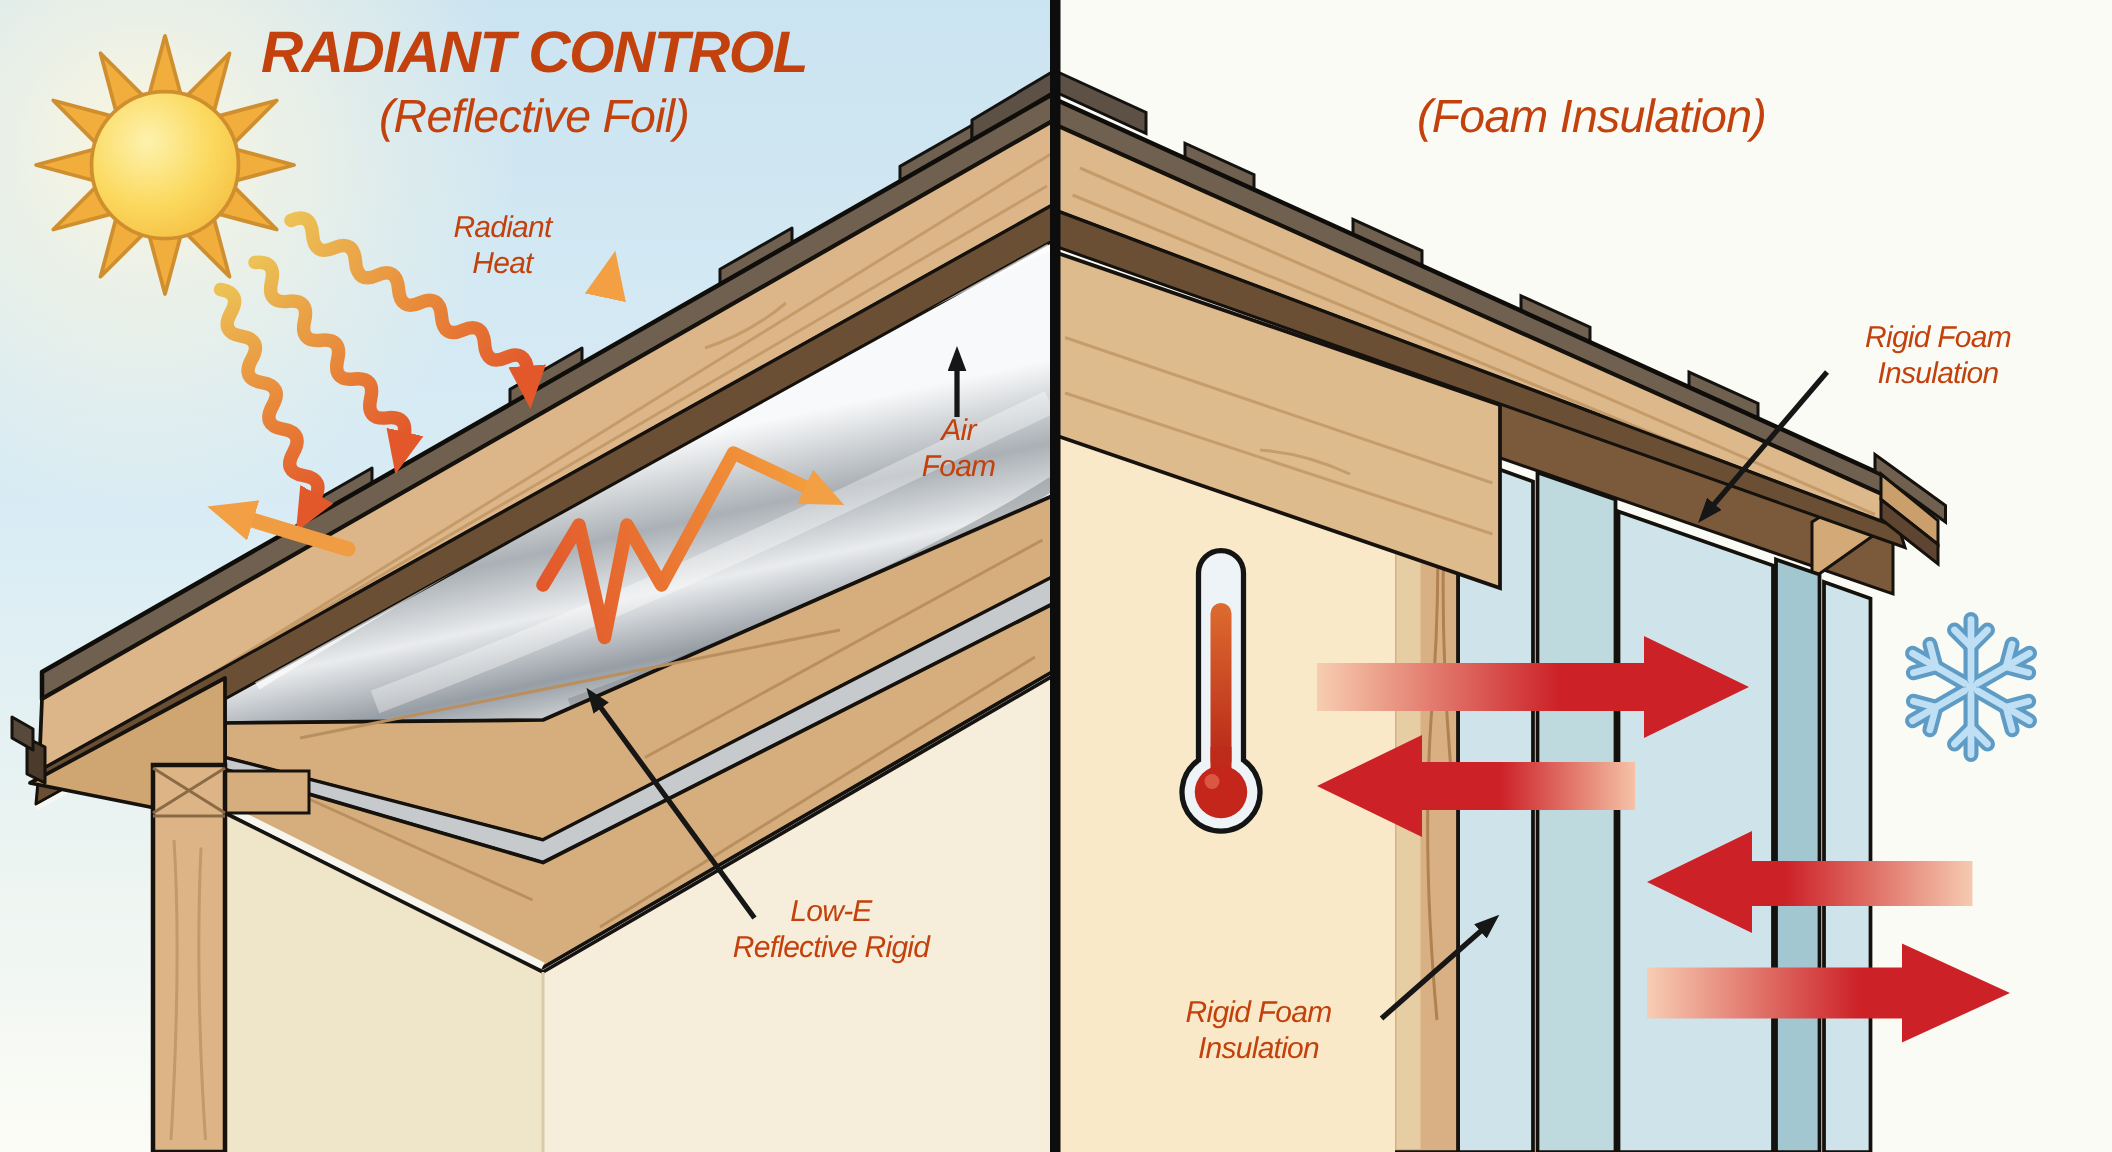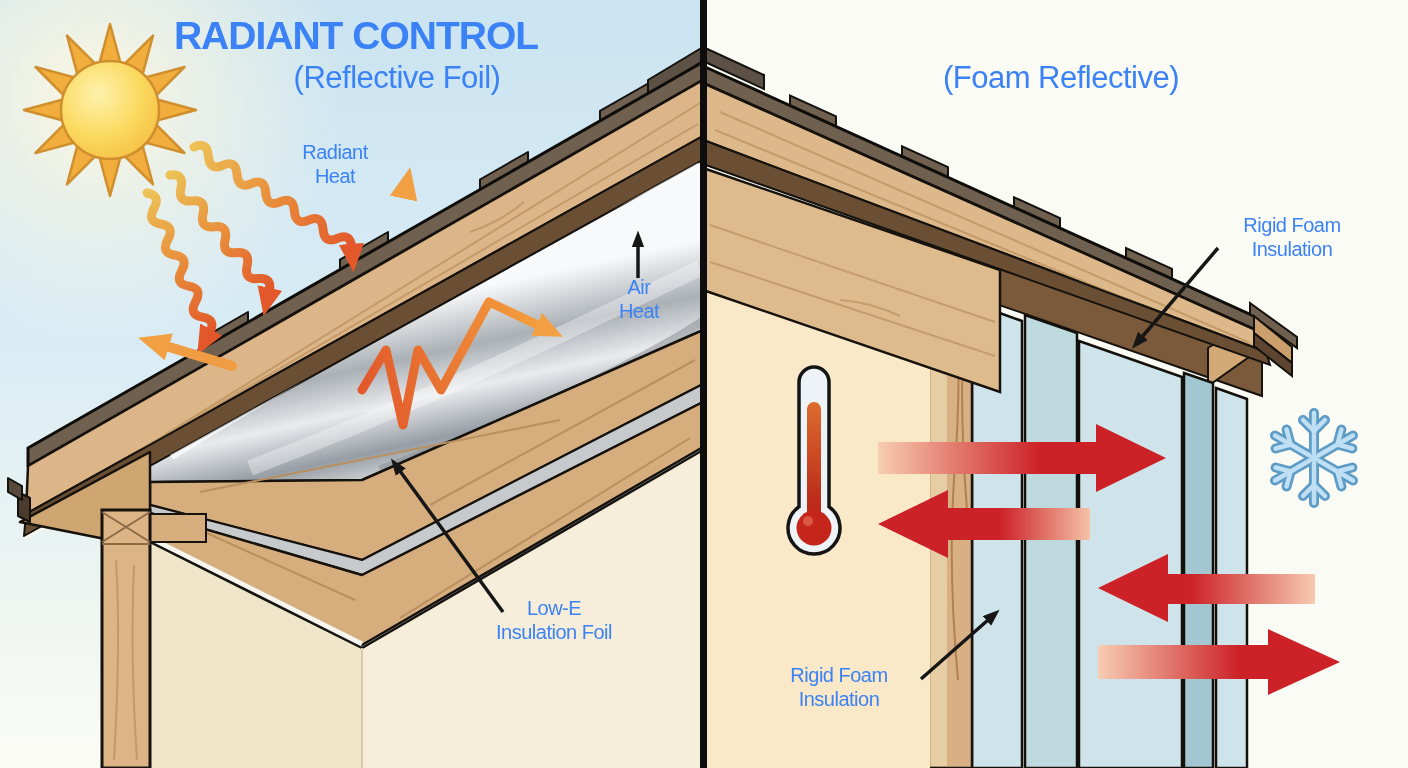--- a/index.html
+++ b/index.html
@@ -1,25 +1,25 @@
 <!DOCTYPE html>
 <html><head>
 <meta charset="utf-8">
 <style>
   html,body{margin:0;padding:0;background:#ffffff;}
   .stage{position:relative;width:1408px;height:768px;overflow:hidden;
          font-family:"Liberation Sans",sans-serif;background:#fff;}
   .stage svg.illo{position:absolute;left:0;top:0;}
-  .txt{position:absolute;color:#3b82f6;transform:translateX(-50%);
-       text-align:center;white-space:pre-line;}
+  .txt{position:absolute;color:#c2410c;transform:translateX(-50%);
+       text-align:center;white-space:pre-line;font-style:italic;}
   .title{font-size:39px;font-weight:700;letter-spacing:-1px;line-height:1.0;}
   .subtitle{font-size:31px;font-weight:400;letter-spacing:-0.5px;line-height:1.0;}
   .lbl{font-size:20px;font-weight:400;letter-spacing:-0.5px;line-height:1.18;}
   .t-left-title{left:356px;top:16px;}
-  .t-left-sub{left:356px;top:62px;margin-left:41px;}
+  .t-left-sub{left:356px;top:62px;}
   .t-right-title{left:1061px;top:16px;}
   .t-right-sub{left:1061px;top:62px;}
   .t-radiant{left:335px;top:141px;}
   .t-airspace{left:639px;top:276px;}
   .t-lowe{left:554px;top:597px;}
   .t-rigid-top{left:1292px;top:214px;}
   .t-rigid-bot{left:839px;top:664px;}
 </style>
 </head>
 <body>
@@ -271,26 +271,26 @@
 </g>
 
 <line x1="1218" y1="248" x2="1142" y2="337" stroke="#161616" stroke-width="3.5" marker-end="url(#mBlk)"></line>
 <line x1="921" y1="679" x2="988" y2="620" stroke="#161616" stroke-width="3.5" marker-end="url(#mBlk)"></line>
 
 <rect x="700" y="0" width="7" height="768" fill="#0d0d0d"></rect>
 </svg>
 
 <div class="txt title t-left-title">RADIANT CONTROL</div>
 <div class="txt subtitle t-left-sub">(Reflective Foil)</div>
-<div class="txt subtitle t-right-sub">(Foam Reflective)</div>
+<div class="txt subtitle t-right-sub">(Foam Insulation)</div>
 
 <div class="txt lbl t-radiant">Radiant
 Heat</div>
 <div class="txt lbl t-airspace">Air
-Heat</div>
+Foam</div>
 <div class="txt lbl t-lowe">Low-E
-Insulation Foil</div>
+Reflective Rigid</div>
 <div class="txt lbl t-rigid-top">Rigid Foam
 Insulation</div>
 <div class="txt lbl t-rigid-bot">Rigid Foam
 Insulation</div>
 
 </div>
 
 </body></html>

